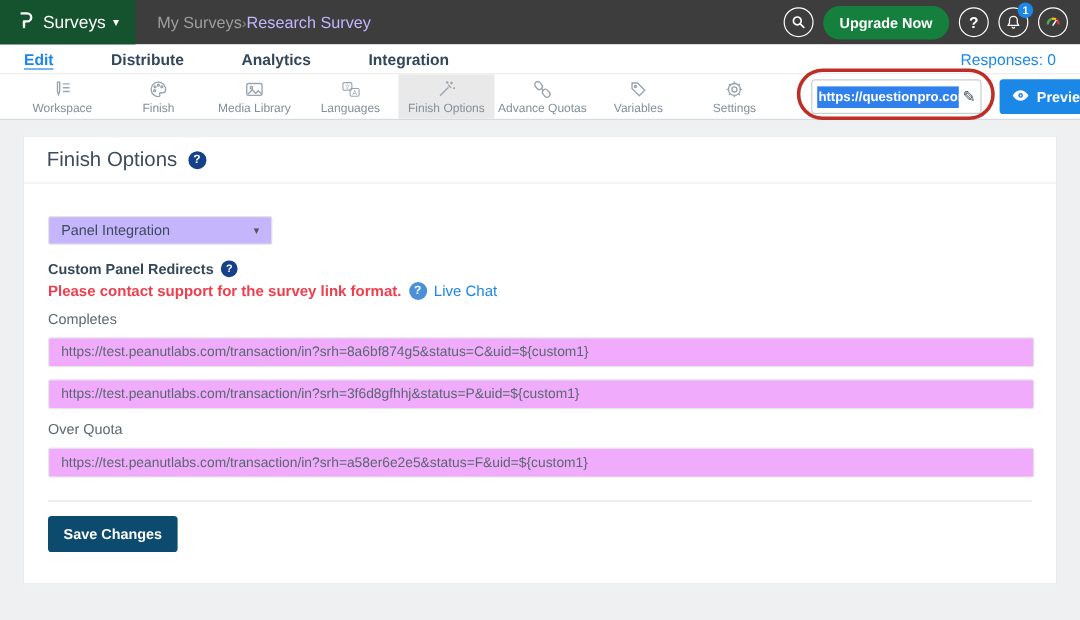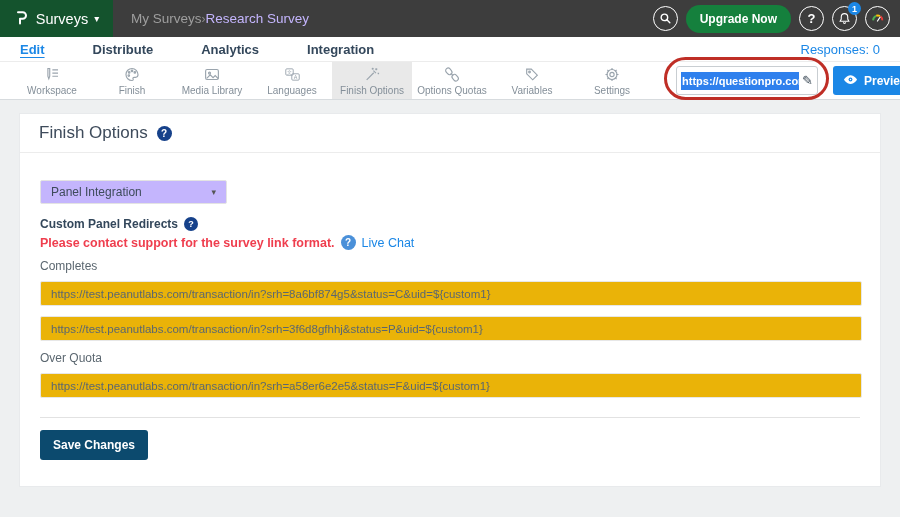--- a/index.html
+++ b/index.html
@@ -52,21 +52,21 @@
   .dropdown { width:187px; height:24px; background:#c4b5fd; border:1px solid #e3e3e3; border-radius:2px; display:flex; align-items:center; justify-content:space-between; padding:0 10px; font-size:12px; color:#3e4b5b; cursor:pointer; margin-bottom:13px; }
   .dropdown .dcaret { font-size:9px; color:#555; }
 
   .section-label { font-size:12px; font-weight:bold; color:#33475b; display:flex; align-items:center; gap:6px; margin-bottom:4px; }
   .warning-row { display:flex; align-items:center; gap:6px; margin-bottom:7px; }
   .warning-text { font-size:12.5px; font-weight:bold; color:#ef3e4e; }
   .live-chat { font-size:12.5px; color:#1b87e6; cursor:pointer; }
 
   .field-group { margin-top:9px; margin-bottom:10px; }
   .field-label { font-size:12px; color:#5b6770; margin-bottom:8px; }
-  .field-box { height:25px; background:#eab308; border:1px solid #e7e7e7; border-radius:2px; display:flex; align-items:center; padding:0 10px; font-size:11.5px; color:#5b6770; width:822px; cursor:text; }
+  .field-box { height:25px; background:#f0abfc; border:1px solid #e7e7e7; border-radius:2px; display:flex; align-items:center; padding:0 10px; font-size:11.5px; color:#5b6770; width:822px; cursor:text; }
 
   .divider { border:none; border-top:1px solid #e2e2e2; margin:19px 0 12px 0; }
   .save-btn { background:#0c4a6e; border:none; border-radius:3px; color:#fff; font-family:inherit; font-size:12px; font-weight:bold; padding:8px 13px; cursor:pointer; }
 </style>
 </head>
 <body>
 
 <header class="top-header">
   <div class="logo-box">
     <span>
@@ -182,21 +182,21 @@
   </div>
 
   <div class="tool-item">
     <span class="ticon">
       <svg width="18" height="17" viewBox="0 0 24 24" fill="none" stroke="#9aa4ad" stroke-width="1.6">
           <rect x="4" y="2.5" width="7" height="10" rx="3.5" transform="rotate(-40 7.5 7.5)"></rect>
           <rect x="13" y="11.5" width="7" height="10" rx="3.5" transform="rotate(-40 16.5 16.5)"></rect>
           <path d="M10.5 10.5 l3 3"></path>
         </svg>
     </span>
-    <span class="tlabel">Options Quotas</span>
+    <span class="tlabel">Advance Quotas</span>
   </div>
 
   <div class="tool-item">
     <span class="ticon">
       <svg width="18" height="17" viewBox="0 0 24 24" fill="none" stroke="#9aa4ad" stroke-width="1.6">
           <path d="M4.5 4.5 h6.5 l8.5 8.5 -6.5 6.5 -8.5-8.5 z"></path>
           <circle cx="8.5" cy="8.5" r="1.2"></circle>
         </svg>
     </span>
     <span class="tlabel">Variables</span>

